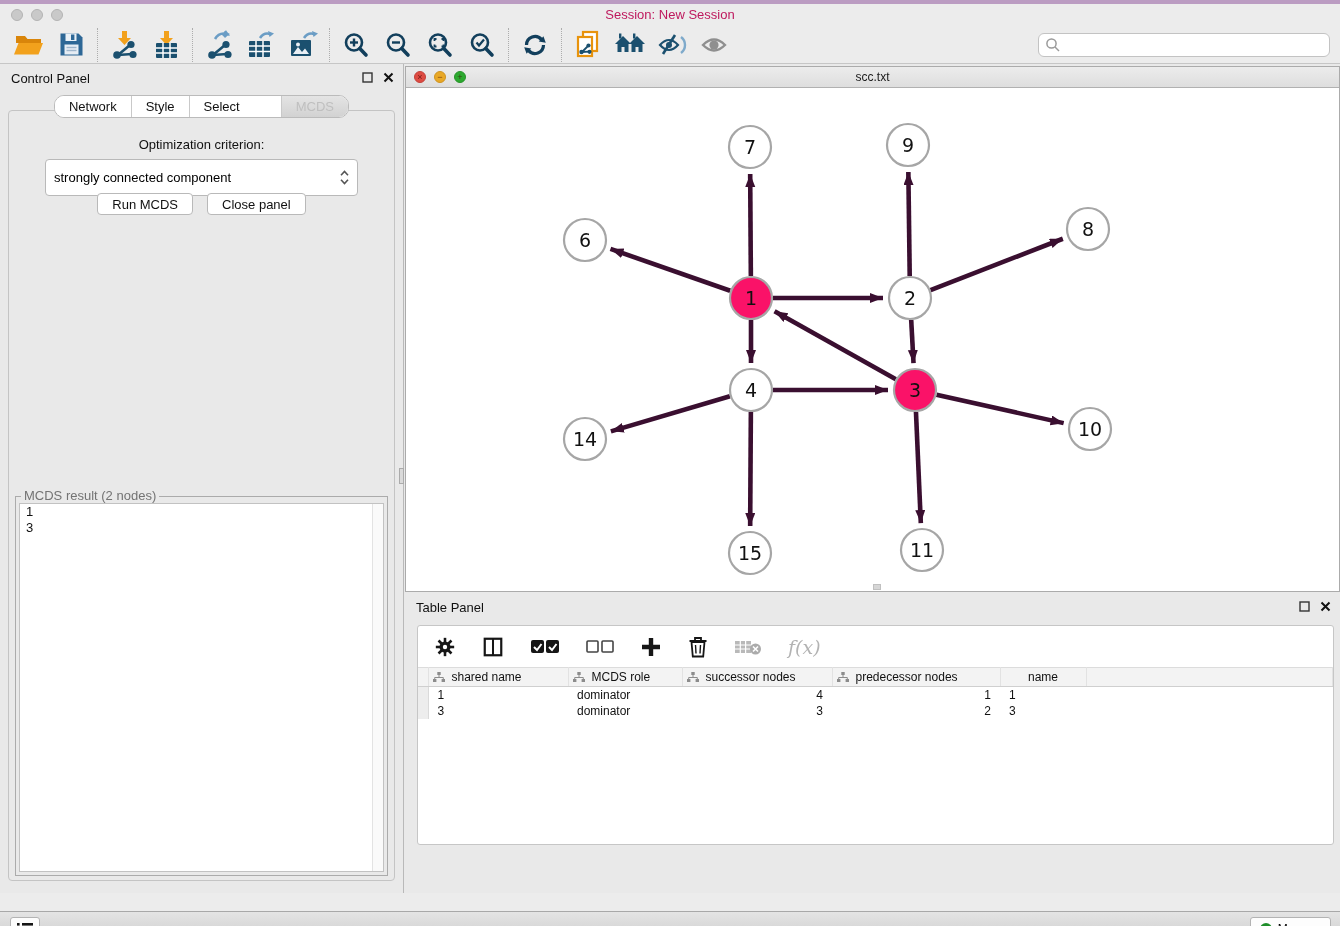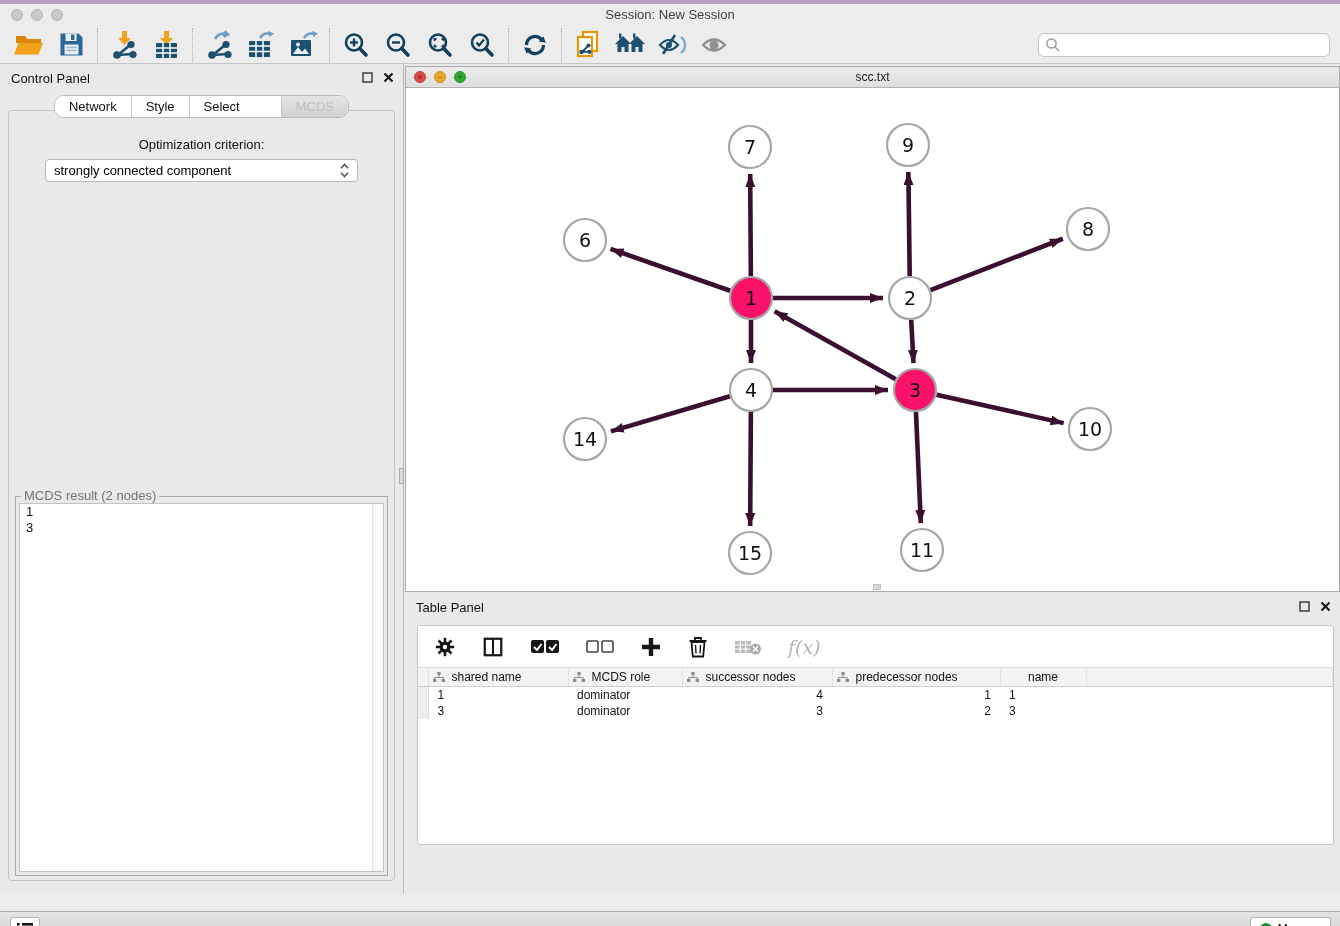--- a/index.html
+++ b/index.html
@@ -5,21 +5,21 @@
   * { margin:0; padding:0; box-sizing:border-box; }
   html,body { width:1340px; height:926px; overflow:hidden; }
   body { font-family:"Liberation Sans", sans-serif; background:#ECECEC; position:relative; }
 
   
   #titlebar { position:absolute; top:0; left:0; right:0; height:26px;
     background:#ECECEC; border-top:4px solid #BB9CC2; }
   #titlebar .traffic { position:absolute; left:11px; top:5px; display:flex; gap:8px; }
   #titlebar .traffic span { width:12px; height:12px; border-radius:50%;
     background:#C9C9C9; border:1px solid #B4B4B4; display:block; }
-  #window-title { text-align:center; line-height:21px; font-size:13px; color:#404040; }
+  #window-title { text-align:center; line-height:21px; font-size:13px; color:#be185d; }
 
   
   #main-toolbar { position:absolute; top:26px; left:0; right:0; height:38px;
     background:#ECECEC; border-bottom:1px solid #C6C6C6;
     display:flex; align-items:center; padding:0 8px; }
   .tbtn { width:42px; height:34px; border:none; background:transparent;
     display:flex; align-items:center; justify-content:center; cursor:pointer; }
   .tsep { width:0; height:34px; border-left:1px dotted #ADADAD; margin:0 5px; }
   #searchbox { position:absolute; right:10px; top:7px; width:292px; height:24px;
     background:#fff; border:1px solid #C3C3C3; border-radius:6px;
@@ -44,21 +44,21 @@
   .seg { display:flex; border:1px solid #BBB; border-radius:10px; overflow:hidden; background:#fff; }
   .seg .seg-item { font-size:13px; color:#111; background:#fff; padding:3px 14px;
     border-left:1px solid #C9C9C9; cursor:pointer; line-height:15px; }
   .seg .seg-item:first-child { border-left:none; }
   .seg .seg-item.active { background:linear-gradient(#E4E4E4,#D2D2D2); color:#BFBFBF;margin-left:27px; }
 
   #cp-box { position:absolute; left:8px; right:8px; top:46px; bottom:12px;
     border:1px solid #C4C4C4; border-radius:4px; background:#E9E9E9; }
   #opt-label { position:absolute; top:26px; left:0; right:0; text-align:center;
     font-size:13px; color:#111; }
-  #opt-select { position:absolute; top:48px; left:36px; right:36px; height:23px;
+  #opt-select { position:absolute; top:48px; left:36px; right:36px; height:37px;
     background:#fff; border:1px solid #B9B9B9; border-radius:4px;
     display:flex; align-items:center; padding:0 8px; font-size:13px; cursor:pointer; }
   #opt-select .sel-text { flex:1; }
   #cp-buttons { position:absolute; top:82px; left:0; right:0; display:flex;
     justify-content:center; gap:14px; }
   .mac-btn { background:#fff; border:1px solid #B9B9B9; border-radius:4px;
     font-size:13px; font-family:"Liberation Sans",sans-serif; color:#111;
     height:22px; padding:0 14px; cursor:pointer; }
 
   #mcds-fieldset { position:absolute; left:6px; right:6px; top:385px; bottom:4px;
@@ -312,20 +312,24 @@
     </div>
 
     <div id="cp-box">
       <div id="opt-label">Optimization criterion:</div>
       <div id="opt-select">
         <span class="sel-text">strongly connected component</span>
         <svg width="9" height="15" viewBox="0 0 9 15">
           <path d="M1 5.2 L4.5 1.5 L8 5.2" fill="none" stroke="#555" stroke-width="1.6"></path>
           <path d="M1 9.8 L4.5 13.5 L8 9.8" fill="none" stroke="#555" stroke-width="1.6"></path>
         </svg>
+      </div>
+      <div id="cp-buttons">
+        <button class="mac-btn">Run MCDS</button>
+        <button class="mac-btn">Close panel</button>
       </div>
 
       <div id="mcds-fieldset">
         <span id="mcds-legend">MCDS result (2 nodes)</span>
         <div id="mcds-text">
           <div id="mcds-lines">
               <div class="line">1</div>
               <div class="line">3</div>
             </div>
           <div id="mcds-scroll"></div>

